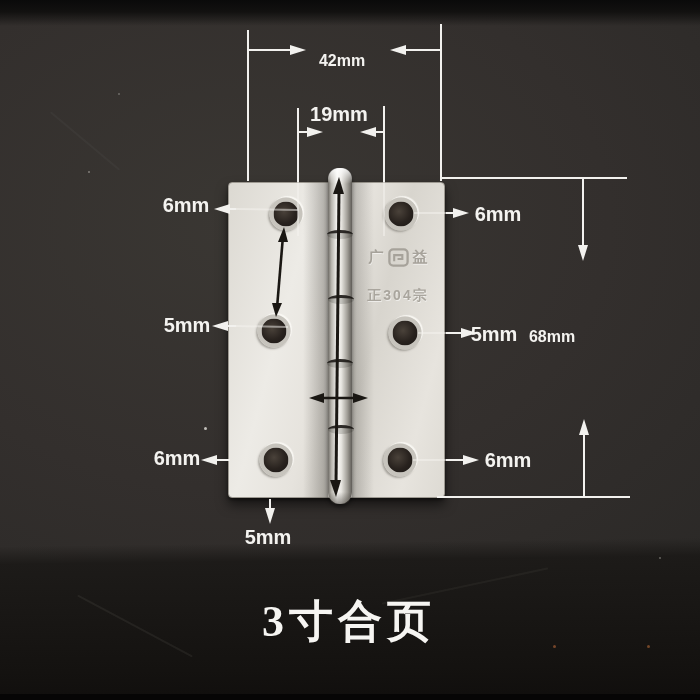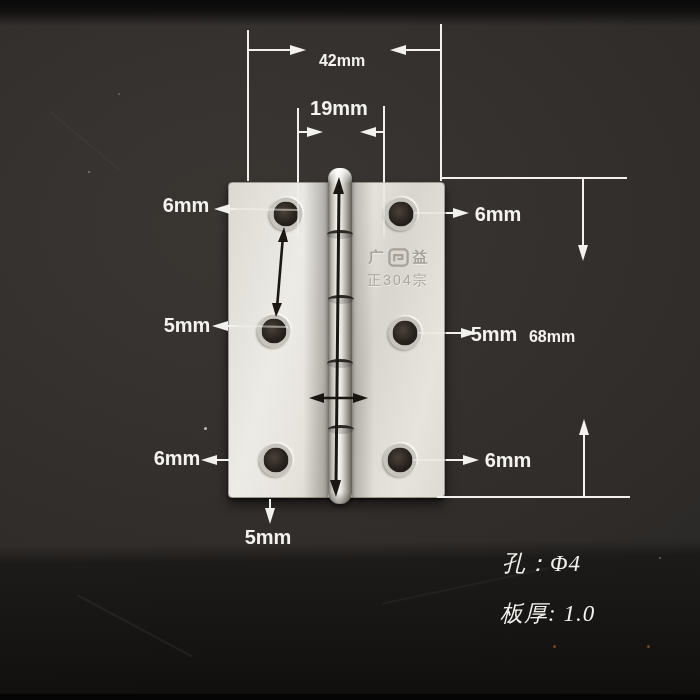--- a/index.html
+++ b/index.html
@@ -47,21 +47,21 @@
     background:linear-gradient(to bottom,rgba(255,255,255,.85),rgba(255,255,255,0));}
   .cap-bottom{position:absolute;left:329px;top:492px;width:22px;height:12px;border-radius:6px 6px 11px 11px;
     background:linear-gradient(to bottom,rgba(60,56,50,0),rgba(60,56,50,.5));}
   .joint{position:absolute;left:327px;width:26px;height:9px;border-radius:50%;
     border-top:3px solid rgba(22,19,16,.85);box-sizing:border-box;background:rgba(30,27,24,.18);}
   .j1{top:230px;} .j2{top:295px;transform:translateX(1px);} .j3{top:359px;} .j4{top:425px;transform:translateX(1px);}
   
   .stamp{position:absolute;left:361px;top:246px;width:74px;text-align:center;
     color:#a6a29a;text-shadow:.6px .6px 0 rgba(255,255,255,.55);}
   .stamp-row{display:flex;align-items:center;justify-content:center;gap:3px;font-size:15px;font-weight:bold;}
-  .stamp-cert{margin-top:3px;font-size:14px;letter-spacing:2px;font-weight:normal;color:#a9a59d;}
+  .stamp-cert{margin-top:18px;font-size:14px;letter-spacing:2px;font-weight:bold;color:#a9a59d;}
   
   .overlay{position:absolute;left:0;top:0;pointer-events:none;}
   .wl{stroke:#f2f1ee;stroke-width:2;fill:none;}
   .wl-faint{stroke:rgba(245,244,240,.5);stroke-width:2;fill:none;}
   .wf{fill:#f2f1ee;stroke:none;}
   .bl{stroke:#1a1713;fill:none;}
   .bf{fill:#1a1713;stroke:none;}
   
   .dim-label{position:absolute;transform:translate(-50%,-50%);color:#f4f3f0;
     font-weight:bold;font-size:20px;white-space:nowrap;}
@@ -192,27 +192,26 @@
     </g>
 
     <g>
       <line class="bl" stroke-width="2.6" x1="318" y1="398" x2="359" y2="398"></line>
       <polygon class="bf" points="309,398 324,393 324,403"></polygon>
       <polygon class="bf" points="368,398 353,393 353,403"></polygon>
     </g>
   </svg>
 
   <span class="dim-label lab-42" style="left:342px;top:61px">42mm</span>
-  <span class="dim-label" style="left:339px;top:108px">19mm</span>
+  <span class="dim-label" style="left:339px;top:114px">19mm</span>
   <span class="dim-label lab-68" style="left:552px;top:337px">68mm</span>
   <span class="dim-label" style="left:186px;top:205px">6mm</span>
   <span class="dim-label" style="left:498px;top:214px">6mm</span>
   <span class="dim-label" style="left:187px;top:325px">5mm</span>
   <span class="dim-label" style="left:494px;top:334px">5mm</span>
   <span class="dim-label" style="left:177px;top:458px">6mm</span>
   <span class="dim-label" style="left:508px;top:460px">6mm</span>
   <span class="dim-label" style="left:268px;top:537px">5mm</span>
 
-  <span class="spec-label" style="left:502px;top:563px">孔：Φ4</span>
-  <span class="spec-label" style="left:500px;top:613px">板厚: 1.0</span>
-
+
+  <span class="title-label">3寸合页</span>
 
 </div>
 
 </body></html>

